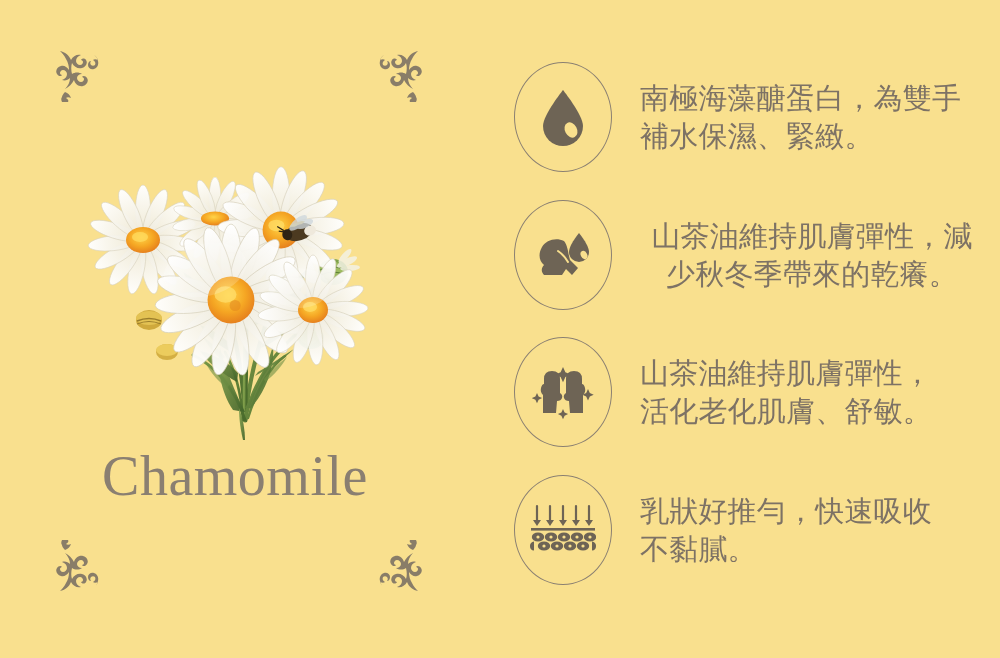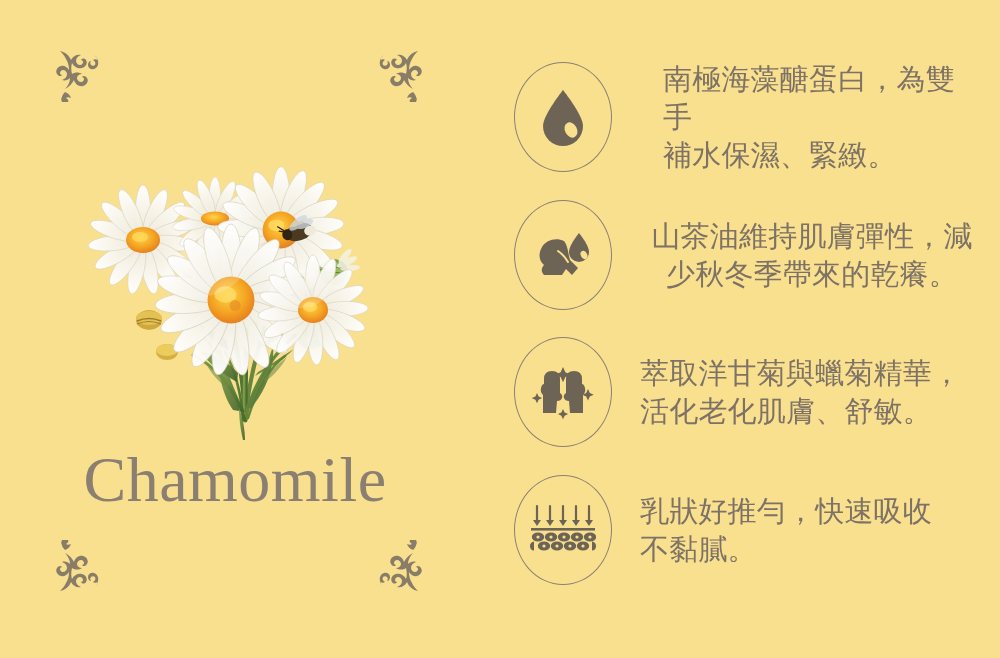--- a/index.html
+++ b/index.html
@@ -53,21 +53,21 @@
   }
   .flower-art svg { display: block; width: 100%; height: 100%; }
 
   .botanical-name {
     position: absolute;
     left: 0;
     top: 448px;
     width: 470px;
     text-align: center;
     font-family: "Liberation Serif", "DejaVu Serif", serif;
-    font-size: 64px;
+    font-size: 56px;
     letter-spacing: 0.5px;
     color: #8a7f71;
     line-height: 1;
   }
 
   
   .features {
     position: absolute;
     left: 470px;
     top: 0;
@@ -76,21 +76,21 @@
   }
 
   .feature-row {
     position: absolute;
     left: 0;
     width: 530px;
     height: 124px;
     display: flex;
     align-items: center;
   }
-  .feature-row.r0 { top: 55px; gap: 23px; }
+  .feature-row.r0 { top: 55px; }
   .feature-row.r1 { top: 193px; text-align: center; }
   .feature-row.r2 { top: 330px; }
   .feature-row.r3 { top: 468px; }
 
   .icon-badge {
     flex: 0 0 auto;
     width: 98px;
     height: 110px;
     margin-left: 44px;
     border: 1.4px solid #8b8072;
@@ -579,21 +579,21 @@
           <g fill="#6e6455">
             <path d="M12 16 q0 -8 8 -8 q8 0 8 8 l0 14 q3 2 2 5 q-1 3 -5 3 l-1 12 l-13 0 l0 -18 q-3 -3 -2 -7 q1 -4 3 -4 z"></path>
             <path d="M50 16 q0 -8 -8 -8 q-8 0 -8 8 l0 14 q-3 2 -2 5 q1 3 5 3 l1 12 l13 0 l0 -18 q3 -3 2 -7 q-1 -4 -3 -4 z"></path>
             <path d="M31 4 l2.4 5.2 l5.2 2.4 l-5.2 2.4 l-2.4 5.2 l-2.4 -5.2 l-5.2 -2.4 l5.2 -2.4 z"></path>
             <path d="M56 26 l1.8 3.9 l3.9 1.8 l-3.9 1.8 l-1.8 3.9 l-1.8 -3.9 l-3.9 -1.8 l3.9 -1.8 z"></path>
             <path d="M5 30 l1.6 3.5 l3.5 1.6 l-3.5 1.6 l-1.6 3.5 l-1.6 -3.5 l-3.5 -1.6 l3.5 -1.6 z"></path>
             <path d="M31 46 l1.6 3.5 l3.5 1.6 l-3.5 1.6 l-1.6 3.5 l-1.6 -3.5 l-3.5 -1.6 l3.5 -1.6 z"></path>
           </g>
         </svg>
       </div>
-      <div class="feature-text">萃取洋甘菊與蠟菊精華，
+      <div class="feature-text">山茶油維持肌膚彈性，
 活化老化肌膚、舒敏。</div>
     </div>
 
     <div class="feature-row r3">
       <div class="icon-badge">
         <svg width="66" height="52" viewBox="0 0 66 52" xmlns="http://www.w3.org/2000/svg">
           <g stroke="#6e6455" stroke-width="2.2" fill="none" stroke-linecap="round">
             <path d="M7 2 L7 18"></path>
               <path d="M20 2 L20 18"></path>
               <path d="M33 2 L33 18"></path>

